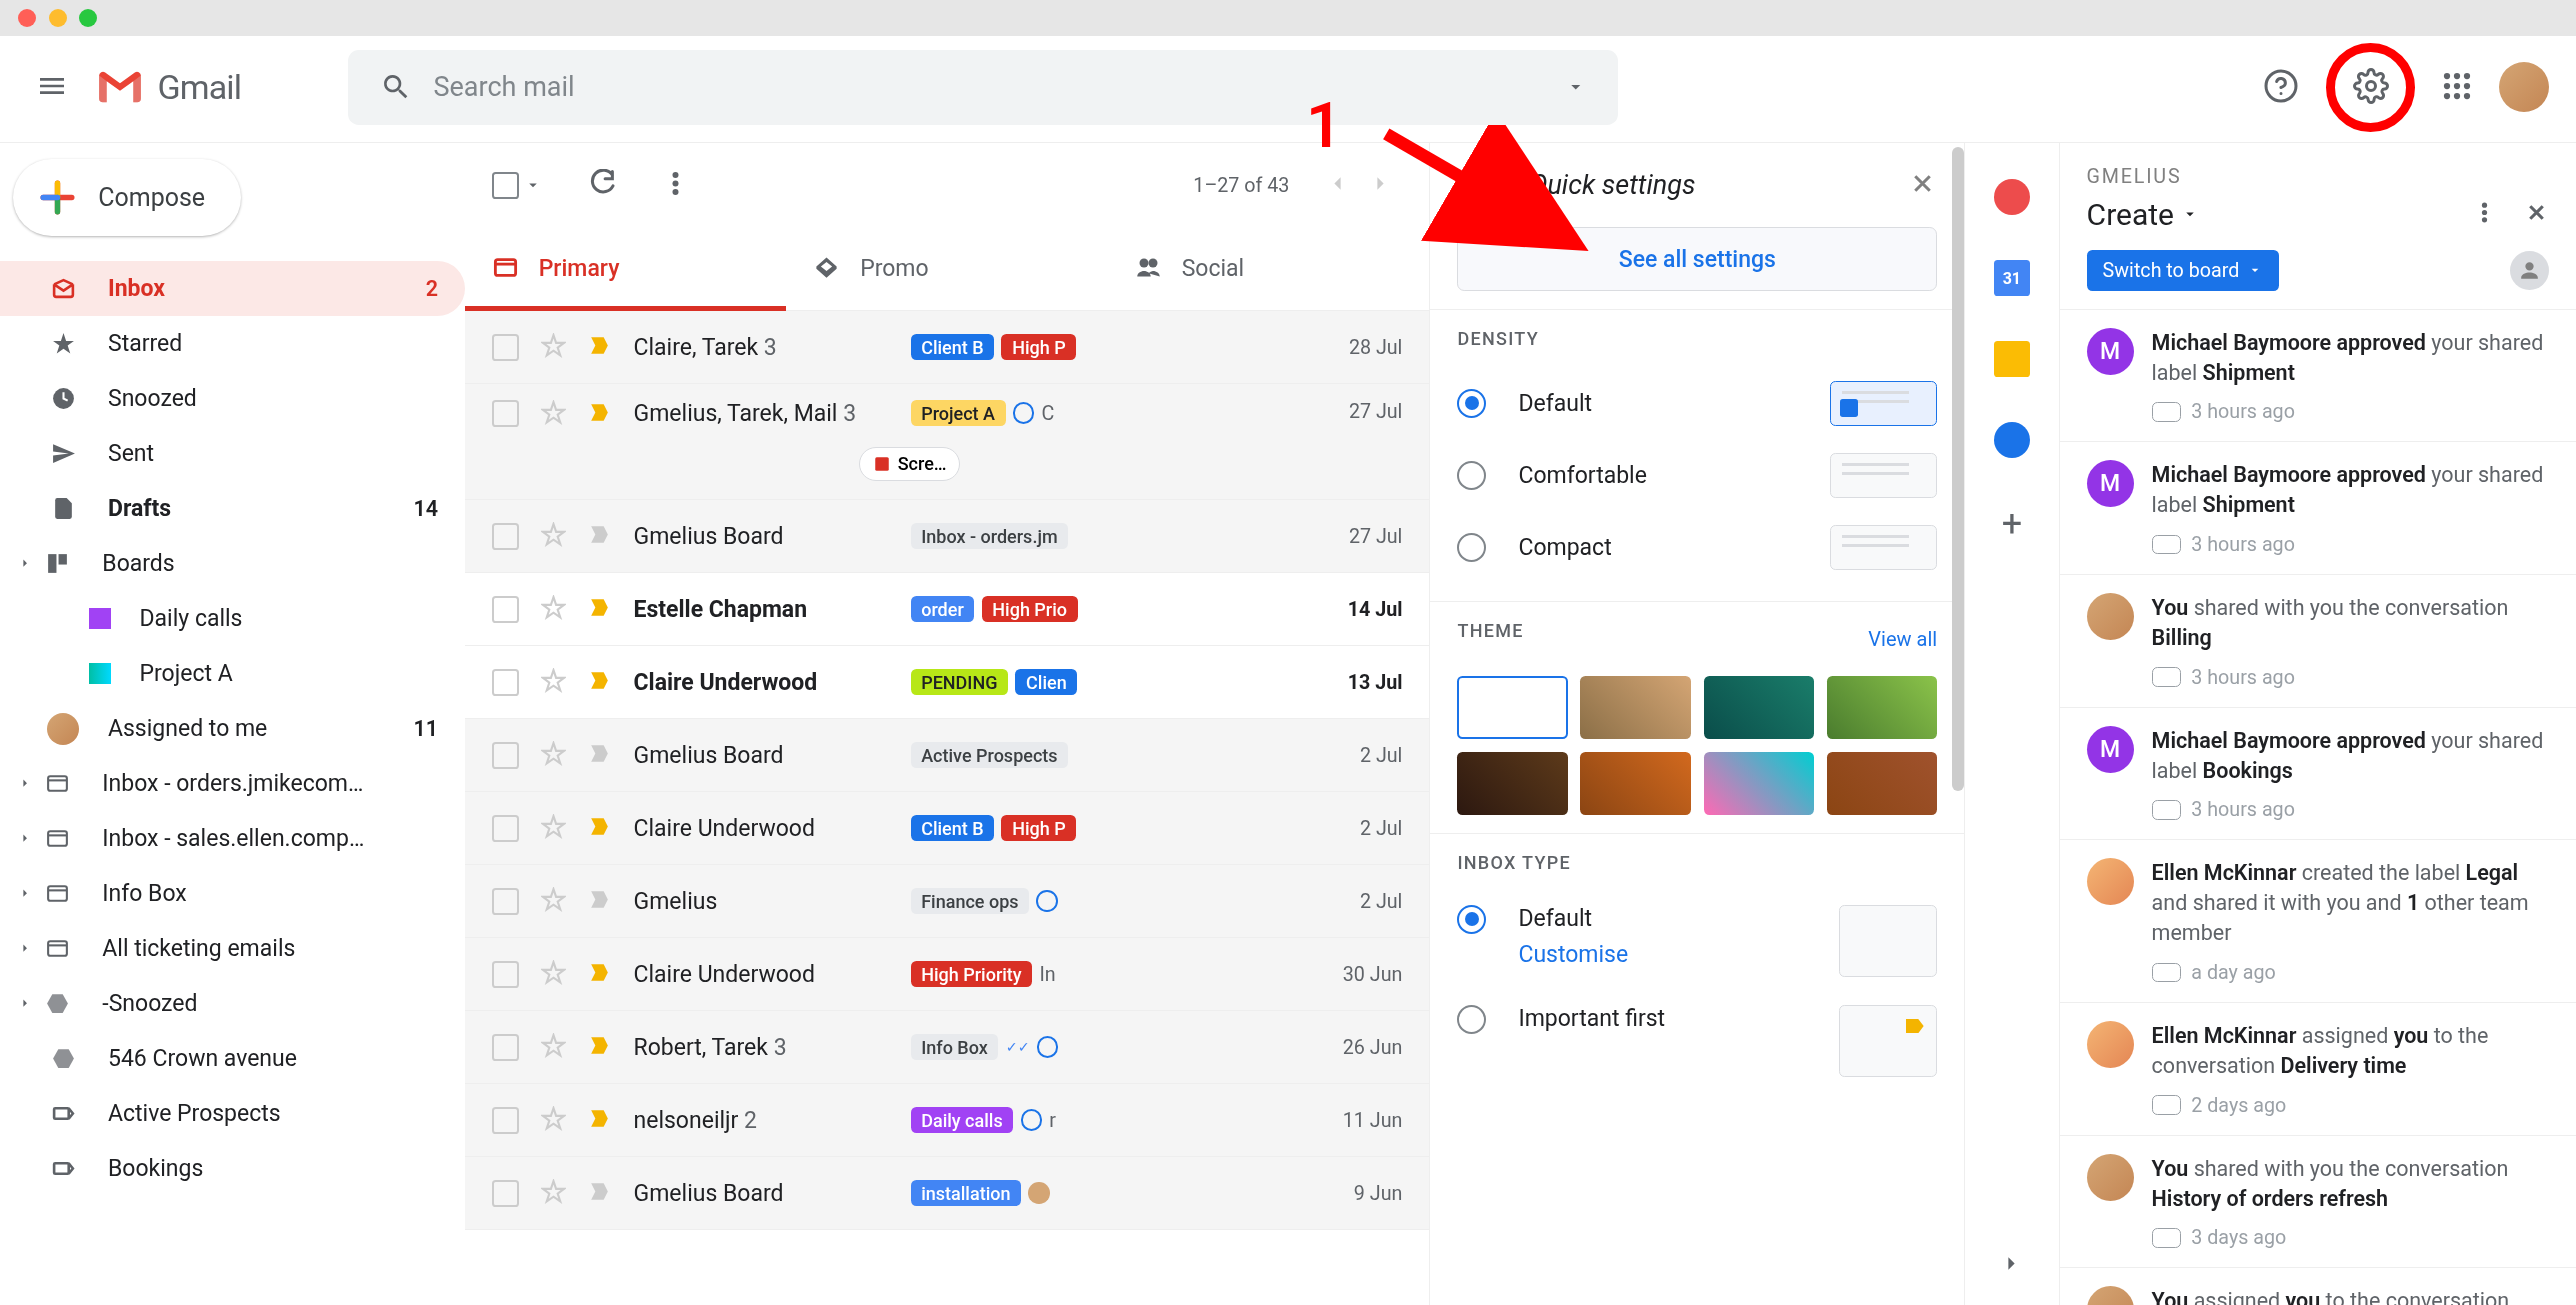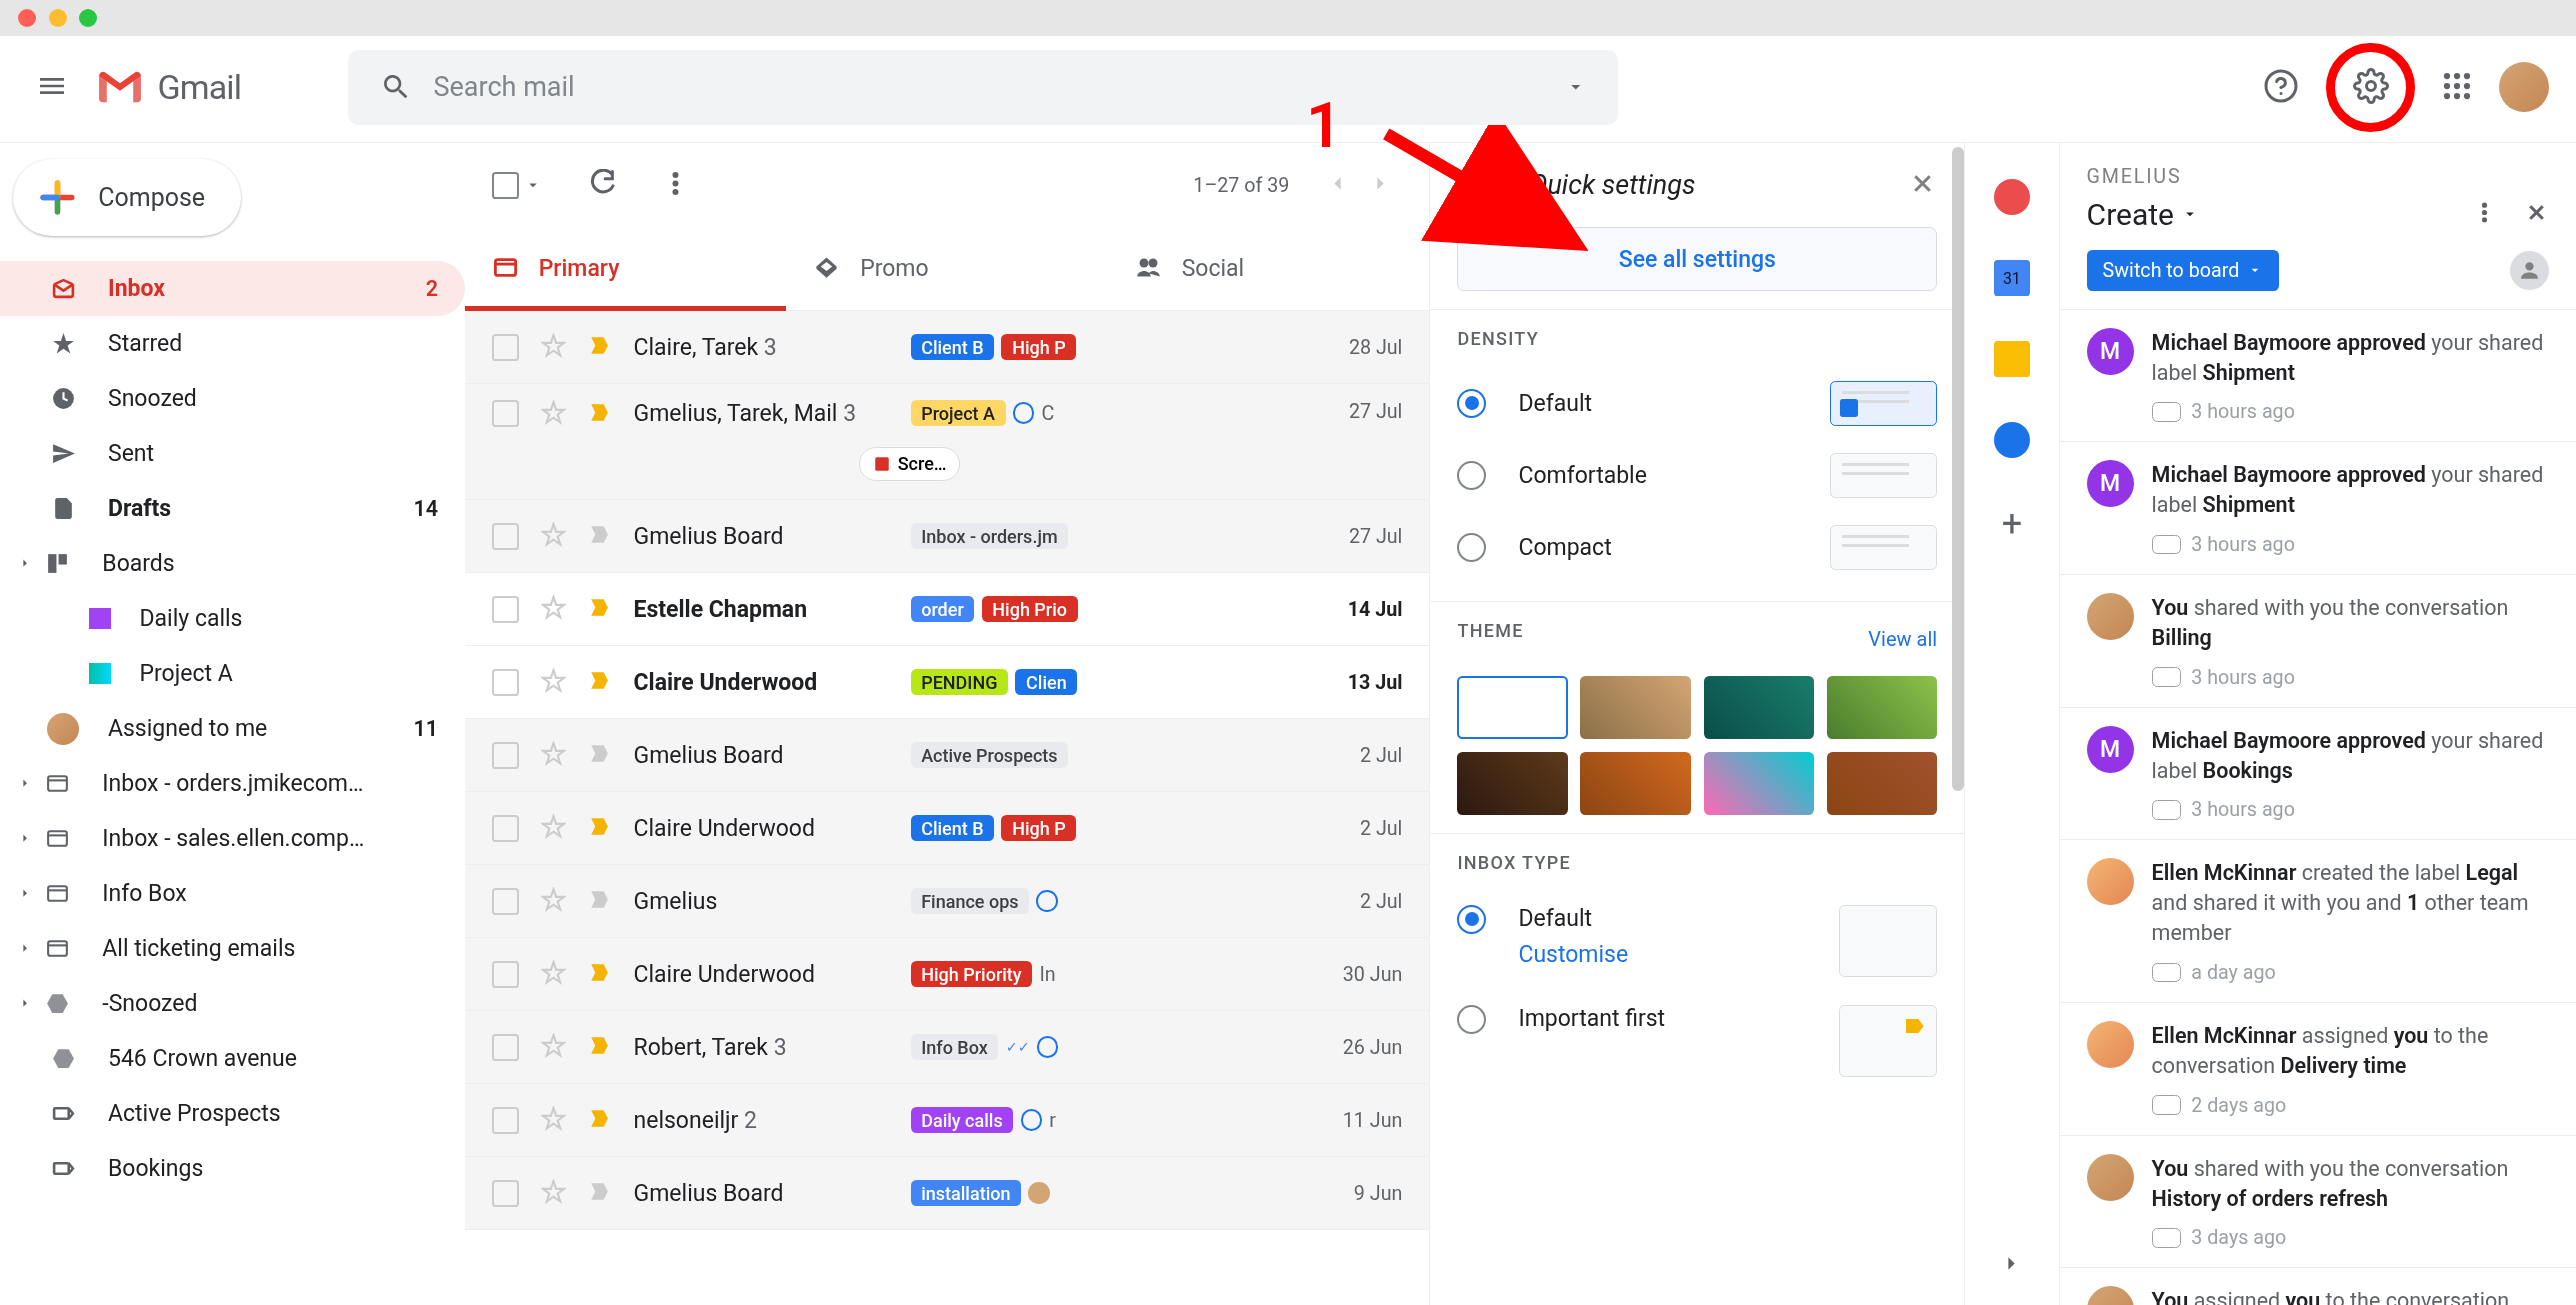--- a/index.html
+++ b/index.html
@@ -424,21 +424,21 @@
               <path d="M21 2v6h-6m6-3a9 9 0 10.5 9" stroke-linecap="round"></path>
             </svg>
         </div>
         <div class="tb-icon">
           <svg width="29" height="29" viewBox="0 0 24 24" fill="currentColor">
               <circle cx="12" cy="5" r="2.5"></circle>
               <circle cx="12" cy="12" r="2.5"></circle>
               <circle cx="12" cy="19" r="2.5"></circle>
             </svg>
         </div>
-        <div class="page-info">1–27 of 39</div>
+        <div class="page-info">1–27 of 43</div>
         <div class="page-nav">
           <div class="page-nav-btn"><svg width="25" height="25" viewBox="0 0 24 24" fill="currentColor">
                 <path d="M15 18l-6-6 6-6z"></path>
               </svg></div>
           <div class="page-nav-btn"><svg width="25" height="25" viewBox="0 0 24 24" fill="currentColor">
                 <path d="M9 6l6 6-6 6z"></path>
               </svg></div>
         </div>
       </div>
       <div class="tabs" id="tabs">
@@ -720,21 +720,21 @@
                 <div class="main-label">Important first</div>
               </div>
               <div class="inbox-preview imp"></div>
             </div>
           </div>
       </div>
     </div>
 
     <div class="side-rail">
       <div class="side-icon gmelius"></div>
-      <div class="side-icon cal" style="border-radius:3.6px; display:flex;align-items:center;justify-content:center;color:#0f172a;font-size:16px;font-weight:400">31</div>
+      <div class="side-icon cal" style="border-radius:3.6px; display:flex;align-items:center;justify-content:center;color:#ffffff;font-size:16px;font-weight:700">31</div>
       <div class="side-icon keep" style="border-radius:3.6px"></div>
       <div class="side-icon tasks"></div>
       <div class="side-plus">+</div>
       <div class="side-expand"><svg width="25" height="25" viewBox="0 0 24 24" fill="currentColor">
             <path d="M9 6l6 6-6 6z"></path>
           </svg></div>
     </div>
 
     <div class="gmelius-panel">
       <div class="gmelius-header">

